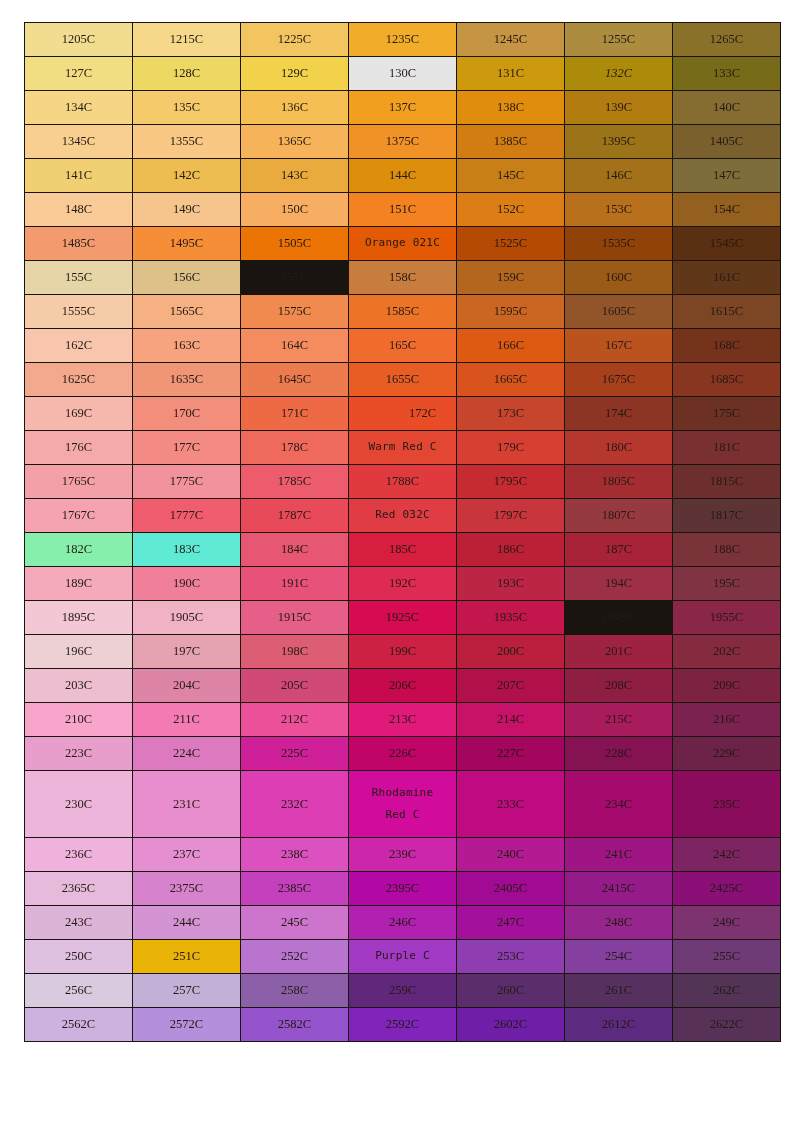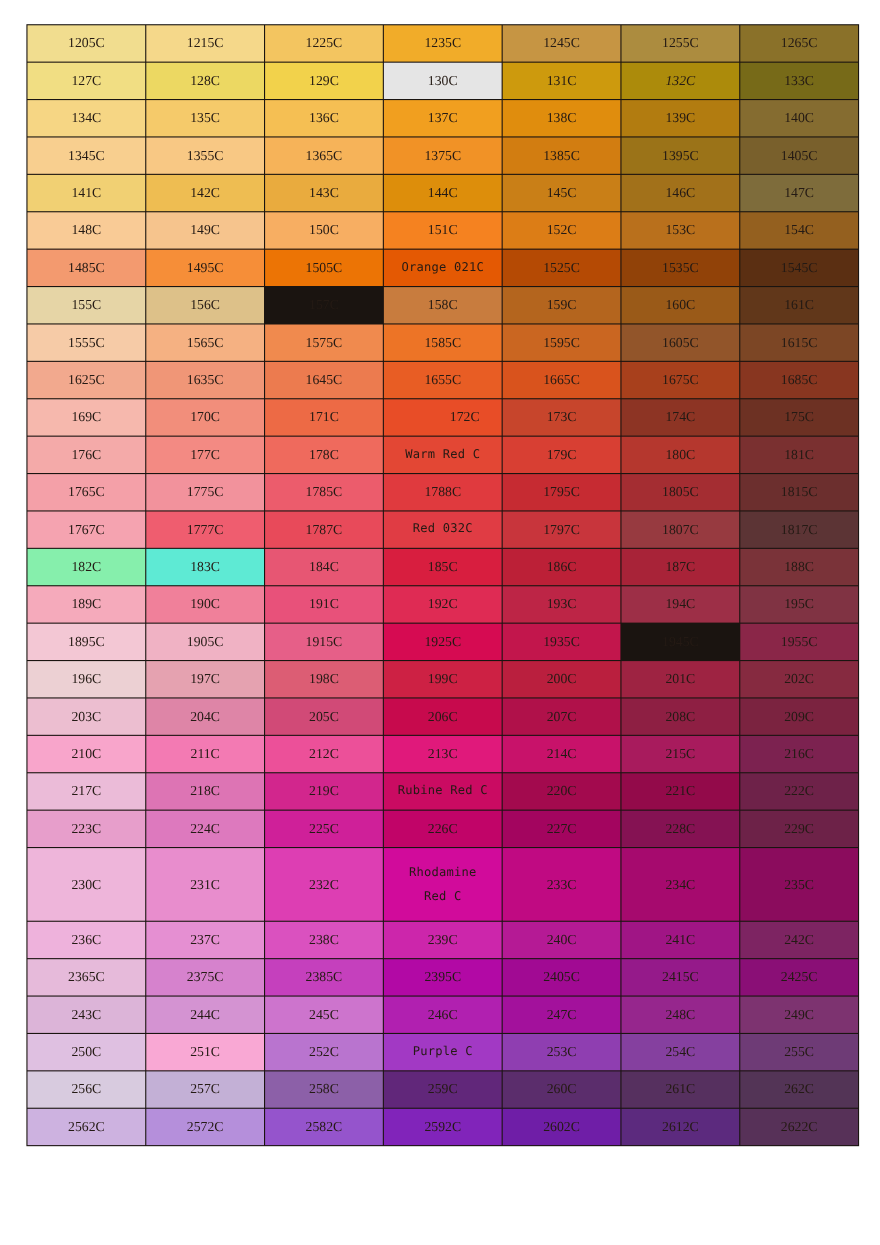--- a/index.html
+++ b/index.html
@@ -133,20 +133,29 @@
         <tr>
           <td style="background-color: rgb(246, 203, 167);">1555C</td>
           <td style="background-color: rgb(245, 177, 130);">1565C</td>
           <td style="background-color: rgb(240, 138, 78);">1575C</td>
           <td style="background-color: rgb(237, 116, 38);">1585C</td>
           <td style="background-color: rgb(202, 102, 33);">1595C</td>
           <td style="background-color: rgb(146, 85, 42);">1605C</td>
           <td style="background-color: rgb(124, 70, 37);">1615C</td>
         </tr>
         <tr>
+          <td style="background-color: rgb(248, 198, 173);">162C</td>
+          <td style="background-color: rgb(247, 163, 128);">163C</td>
+          <td style="background-color: rgb(244, 140, 95);">164C</td>
+          <td style="background-color: rgb(239, 108, 46);">165C</td>
+          <td style="background-color: rgb(221, 90, 18);">166C</td>
+          <td style="background-color: rgb(187, 83, 31);">167C</td>
+          <td style="background-color: rgb(118, 51, 28);">168C</td>
+        </tr>
+        <tr>
           <td style="background-color: rgb(242, 169, 142);">1625C</td>
           <td style="background-color: rgb(240, 150, 119);">1635C</td>
           <td style="background-color: rgb(236, 123, 79);">1645C</td>
           <td style="background-color: rgb(232, 93, 36);">1655C</td>
           <td style="background-color: rgb(217, 83, 29);">1665C</td>
           <td style="background-color: rgb(168, 64, 28);">1675C</td>
           <td style="background-color: rgb(136, 54, 32);">1685C</td>
         </tr>
         <tr>
           <td style="background-color: rgb(246, 184, 173);">169C</td>
@@ -230,29 +239,20 @@
           <td style="background-color: rgb(123, 35, 64);">209C</td>
         </tr>
         <tr>
           <td style="background-color: rgb(248, 165, 203);">210C</td>
           <td style="background-color: rgb(243, 122, 179);">211C</td>
           <td style="background-color: rgb(236, 80, 153);">212C</td>
           <td style="background-color: rgb(224, 25, 123);">213C</td>
           <td style="background-color: rgb(200, 18, 106);">214C</td>
           <td style="background-color: rgb(168, 27, 93);">215C</td>
           <td style="background-color: rgb(124, 34, 80);">216C</td>
-        </tr>
-        <tr>
-          <td style="background-color: rgb(235, 187, 216);">217C</td>
-          <td style="background-color: rgb(221, 116, 180);">218C</td>
-          <td style="background-color: rgb(210, 38, 141);">219C</td>
-          <td class="named" style="background-color: rgb(202, 11, 98);">Rubine Red C</td>
-          <td style="background-color: rgb(163, 10, 78);">220C</td>
-          <td style="background-color: rgb(147, 10, 74);">221C</td>
-          <td style="background-color: rgb(110, 34, 73);">222C</td>
         </tr>
         <tr>
           <td style="background-color: rgb(231, 158, 203);">223C</td>
           <td style="background-color: rgb(221, 121, 190);">224C</td>
           <td style="background-color: rgb(207, 32, 153);">225C</td>
           <td style="background-color: rgb(193, 4, 104);">226C</td>
           <td style="background-color: rgb(163, 5, 95);">227C</td>
           <td style="background-color: rgb(133, 18, 83);">228C</td>
           <td style="background-color: rgb(109, 34, 72);">229C</td>
         </tr>
@@ -288,21 +288,21 @@
           <td style="background-color: rgb(220, 180, 216);">243C</td>
           <td style="background-color: rgb(212, 147, 210);">244C</td>
           <td style="background-color: rgb(205, 116, 205);">245C</td>
           <td style="background-color: rgb(177, 32, 176);">246C</td>
           <td style="background-color: rgb(163, 17, 156);">247C</td>
           <td style="background-color: rgb(150, 38, 141);">248C</td>
           <td style="background-color: rgb(125, 51, 112);">249C</td>
         </tr>
         <tr>
           <td style="background-color: rgb(223, 192, 225);">250C</td>
-          <td style="background-color: #f9a8d4;">251C</td>
+          <td style="background-color: #eab308;">251C</td>
           <td style="background-color: rgb(185, 116, 207);">252C</td>
           <td class="named" style="background-color: rgb(162, 57, 196);">Purple C</td>
           <td style="background-color: rgb(143, 62, 177);">253C</td>
           <td style="background-color: rgb(133, 64, 159);">254C</td>
           <td style="background-color: rgb(110, 59, 118);">255C</td>
         </tr>
         <tr>
           <td style="background-color: rgb(216, 203, 223);">256C</td>
           <td style="background-color: rgb(195, 176, 214);">257C</td>
           <td style="background-color: rgb(140, 96, 168);">258C</td>

